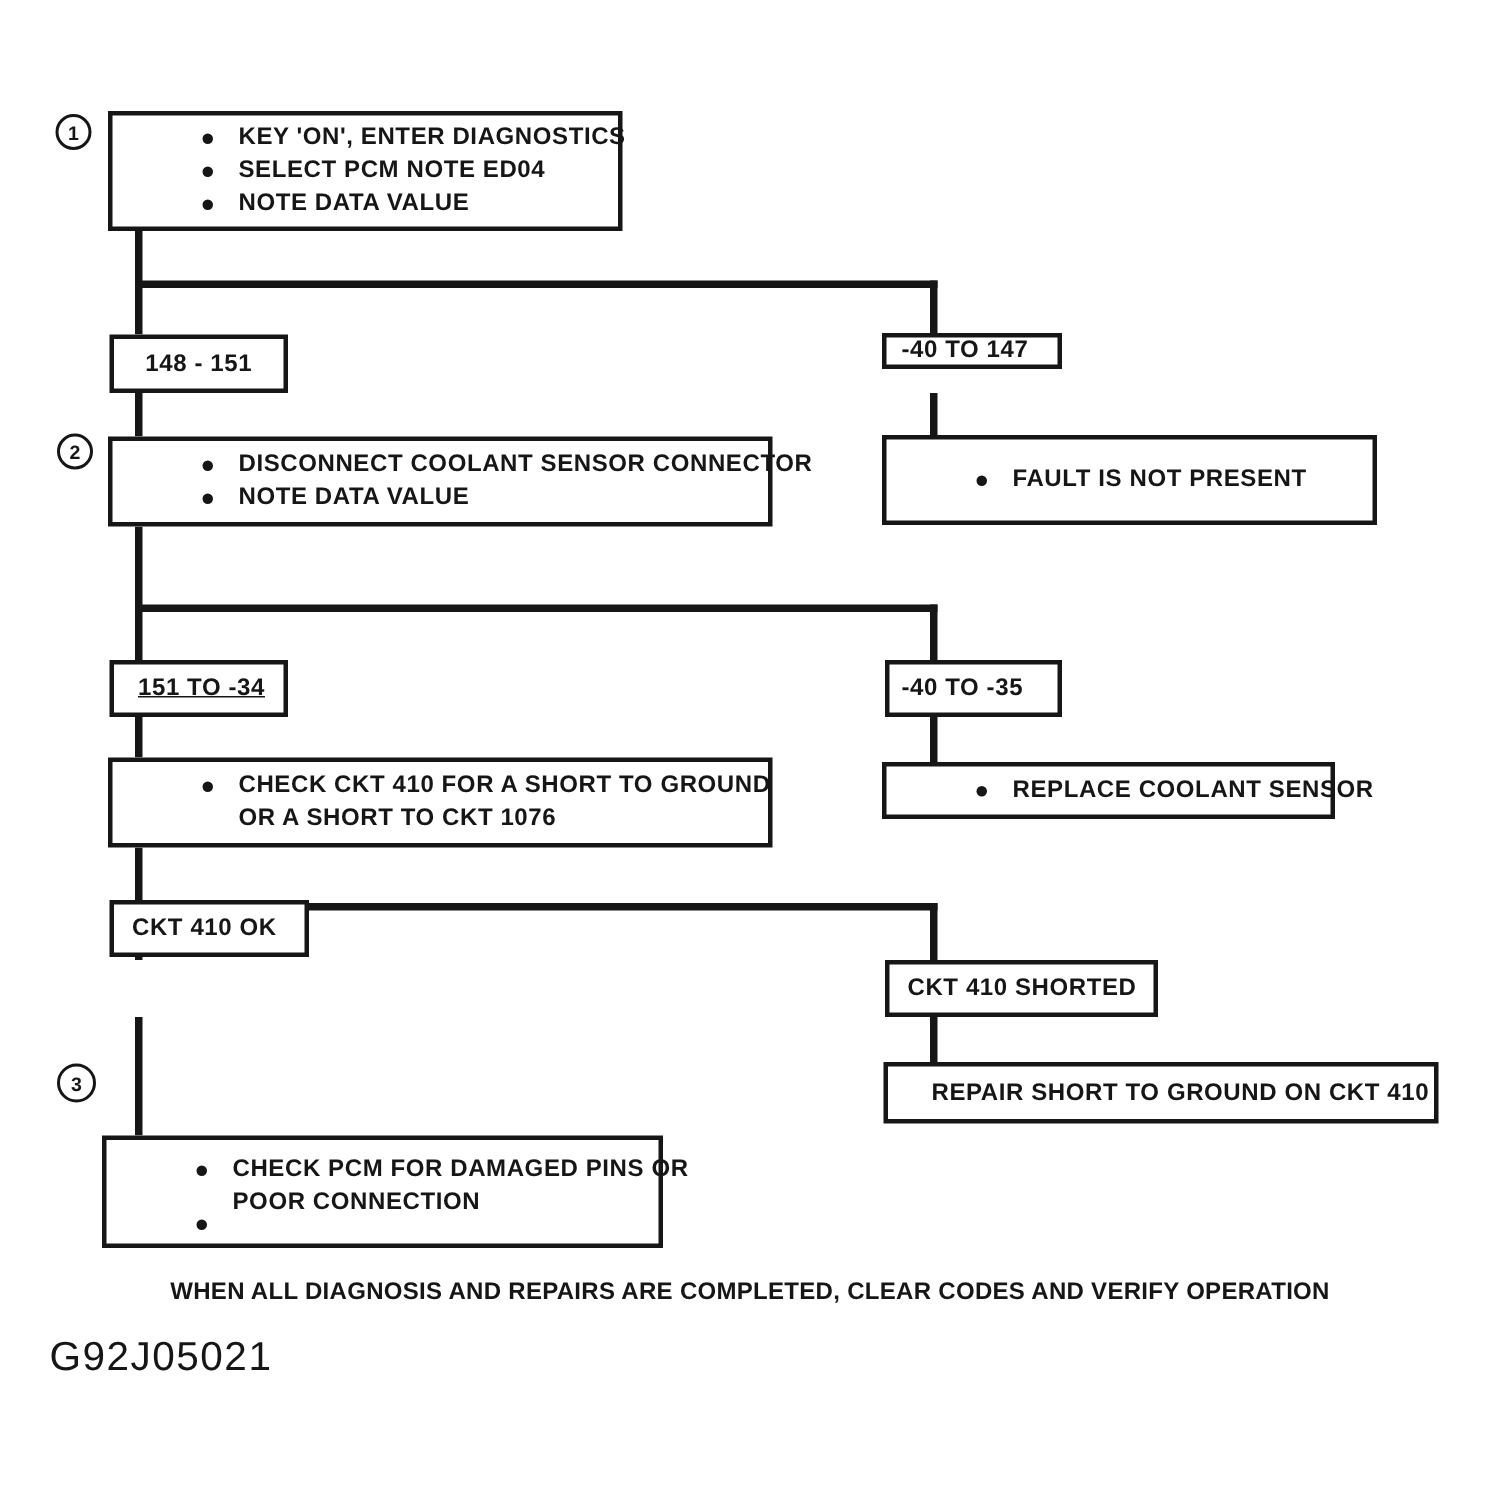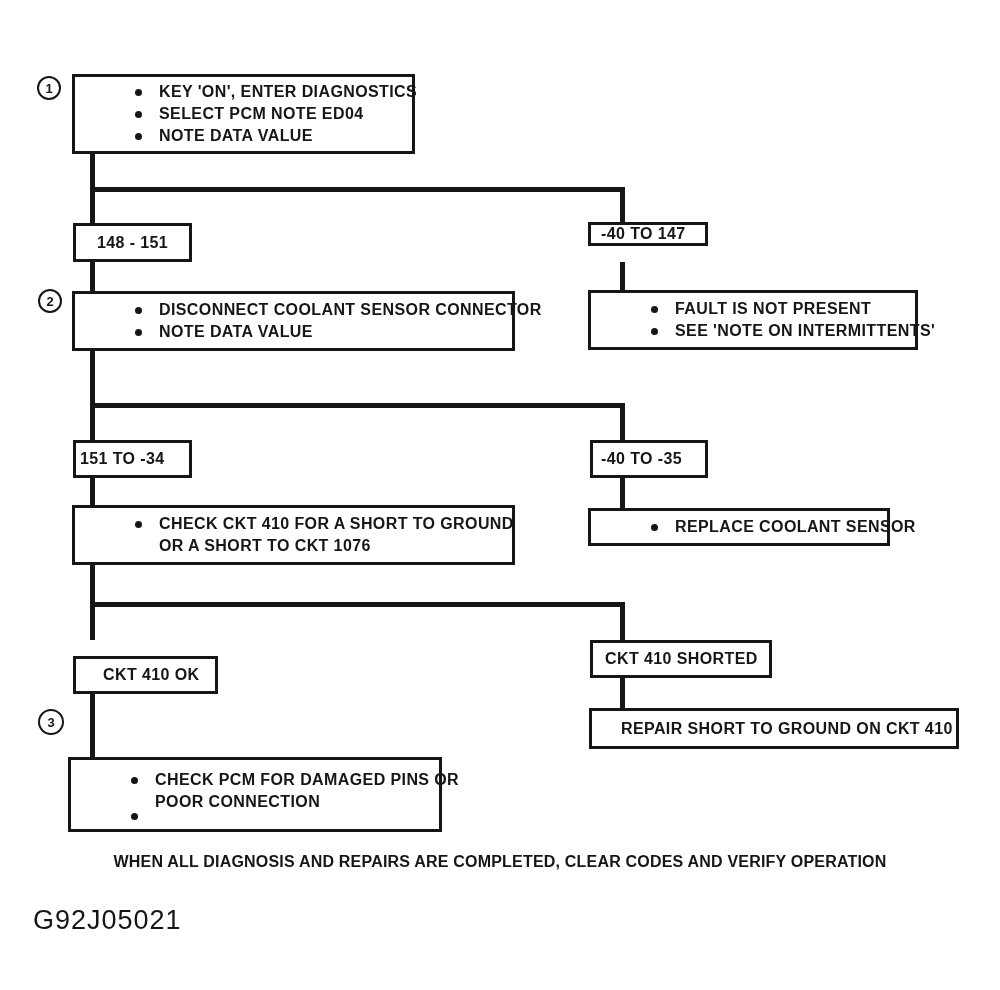--- a/index.html
+++ b/index.html
@@ -54,21 +54,21 @@
     font-weight: bold; font-size: 13px;
   }
 
   .footer-note {
     position: absolute; left: 0; top: 853px; width: 1000px;
     text-align: center;
     font-weight: bold; font-size: 16px; letter-spacing: 0.2px;
   }
   .figure-code {
     position: absolute; left: 33px; top: 889px;
-    font-size: 27px; font-weight: normal; letter-spacing: 1px; margin-top: 16px;
+    font-size: 27px; font-weight: normal; letter-spacing: 1px;
   }
 </style>
 </head>
 <body>
 
 <div class="stage">
 
   <div class="cline" style="left:90px; top:154px; width:5px; height:69px;"></div>
   <div class="cline" style="left:90px; top:187px; width:535px; height:5px;"></div>
   <div class="cline" style="left:620px; top:187px; width:5px; height:36px;"></div>
@@ -133,29 +133,25 @@
       </div>
     </div>
   </div>
 
   <div class="fbox" style="left:588px; top:290px; width:330px; height:60px;">
     <div class="bullets">
       <div class="brow">
         <span class="dot"></span>
         <span class="txt">FAULT IS NOT PRESENT</span>
       </div>
-      <div class="brow">
-        <span class="dot"></span>
-        <span class="txt">SEE 'NOTE ON INTERMITTENTS'</span>
-      </div>
     </div>
   </div>
 
   <div class="fbox" style="left:73px; top:440px; width:119px; height:38px;">
-    <div class="slabel" style="padding-left:4px;">151 TO -34</div>
+    <div class="slabel" style="padding-left:16px;text-decoration:underline;">151 TO -34</div>
   </div>
   <div class="fbox" style="left:590px; top:440px; width:118px; height:38px;">
     <div class="slabel" style="padding-left:8px;">-40 TO -35</div>
   </div>
 
   <div class="fbox" style="left:72px; top:505px; width:443px; height:60px;">
     <div class="bullets">
       <div class="brow">
         <span class="dot"></span>
         <span class="txt">CHECK CKT 410 FOR A SHORT TO GROUND</span>
@@ -169,21 +165,21 @@
 
   <div class="fbox" style="left:588px; top:508px; width:302px; height:38px;">
     <div class="bullets">
       <div class="brow">
         <span class="dot"></span>
         <span class="txt">REPLACE COOLANT SENSOR</span>
       </div>
     </div>
   </div>
 
-  <div class="fbox" style="left:73px; top:656px; width:145px; height:38px;padding-left:15px;">
+  <div class="fbox" style="left:73px; top:600px; width:133px; height:38px;">
     <div class="slabel" style="padding-left:12px;">CKT 410 OK</div>
   </div>
   <div class="fbox" style="left:590px; top:640px; width:182px; height:38px;">
     <div class="slabel" style="padding-left:12px;">CKT 410 SHORTED</div>
   </div>
 
   <div class="fbox" style="left:589px; top:708px; width:370px; height:41px;">
     <div class="slabel" style="padding-left:11px;margin-left:18px;">REPAIR SHORT TO GROUND ON CKT 410</div>
   </div>
 

